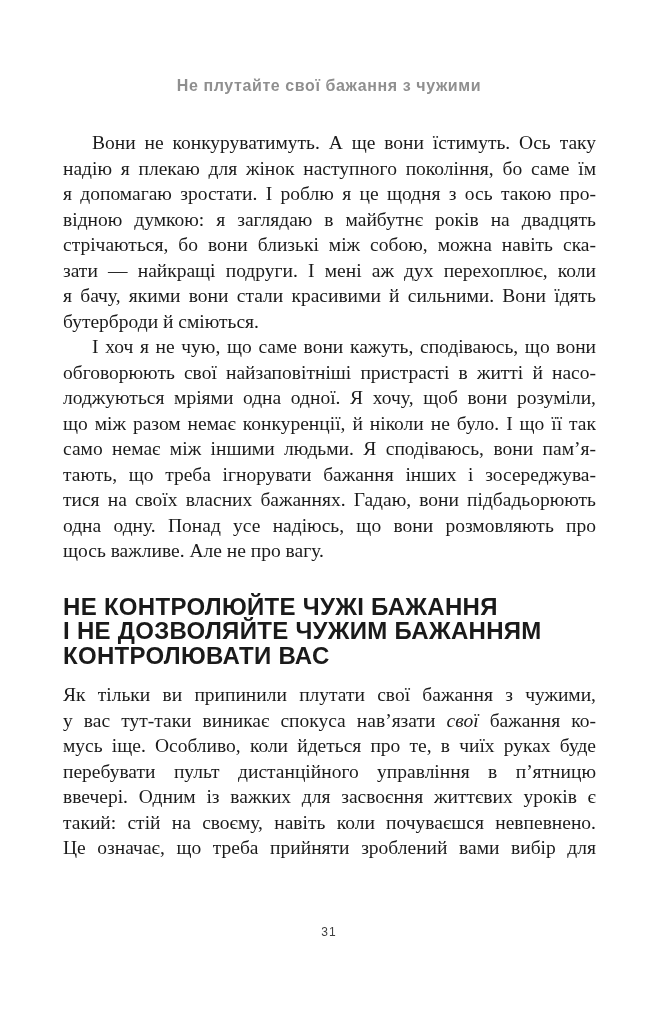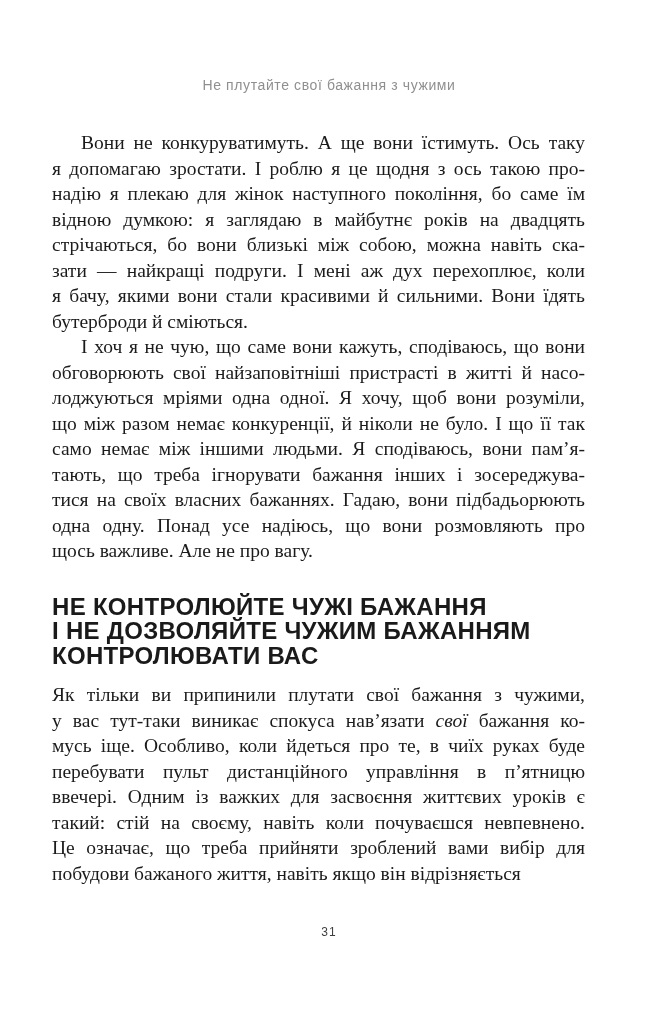--- a/index.html
+++ b/index.html
@@ -15,28 +15,28 @@
     overflow: hidden;
     font-family: "Liberation Serif", "DejaVu Serif", serif;
   }
   .running-header {
     position: absolute;
     top: 77px;
     left: 0;
     right: 0;
     text-align: center;
     font-family: "Liberation Sans", "DejaVu Sans", sans-serif;
-    font-size: 14px;
-    font-weight: 400;
+    font-size: 16px;
+    font-weight: 700;
     letter-spacing: 0.6px;
     color: #8f8f8f;
   }
   .text-block {
     position: absolute;
-    left: 52px;
+    left: 63px;
     top: 130px;
     width: 533px;
     font-size: 19.5px;
     line-height: 25.5px;
     color: #1b1b1b;
   }
   .paragraph {
     margin: 0;
     padding: 0;
   }
@@ -81,22 +81,22 @@
 <body>
 
 <div class="page">
 
   <div class="running-header">Не плутайте свої бажання з чужими</div>
 
   <main class="text-block">
 
     <div class="paragraph">
       <div class="line first-indent">Вони не конкуруватимуть. А ще вони їстимуть. Ось таку</div>
+      <div class="line">надію я плекаю для жінок наступного покоління, бо саме їм</div>
       <div class="line">я допомагаю зростати. І роблю я це щодня з ось такою про-</div>
-      <div class="line">надію я плекаю для жінок наступного покоління, бо саме їм</div>
       <div class="line">відною думкою: я заглядаю в майбутнє років на двадцять</div>
       <div class="line">стрічаються, бо вони близькі між собою, можна навіть ска-</div>
       <div class="line">зати — найкращі подруги. І мені аж дух перехоплює, коли</div>
       <div class="line">я бачу, якими вони стали красивими й сильними. Вони їдять</div>
       <div class="line last">бутерброди й сміються.</div>
     </div>
 
     <div class="paragraph">
       <div class="line first-indent">І хоч я не чую, що саме вони кажуть, сподіваюсь, що вони</div>
       <div class="line">обговорюють свої найзаповітніші пристрасті в житті й насо-</div>
@@ -116,20 +116,19 @@
     </h2>
 
     <div class="paragraph">
       <div class="line">Як тільки ви припинили плутати свої бажання з чужими,</div>
       <div class="line"><span>у вас тут-таки виникає спокуса нав’язати </span><em>свої</em><span> бажання ко-</span></div>
       <div class="line">мусь іще. Особливо, коли йдеться про те, в чиїх руках буде</div>
       <div class="line">перебувати пульт дистанційного управління в п’ятницю</div>
       <div class="line">ввечері. Одним із важких для засвоєння життєвих уроків є</div>
       <div class="line">такий: стій на своєму, навіть коли почуваєшся невпевнено.</div>
       <div class="line">Це означає, що треба прийняти зроблений вами вибір для</div>
-      <div class="line last">побудови бажаного життя, навіть якщо він відрізняється</div>
     </div>
 
   </main>
 
   <div class="page-number">31</div>
 
 </div>
 
 </body></html>

